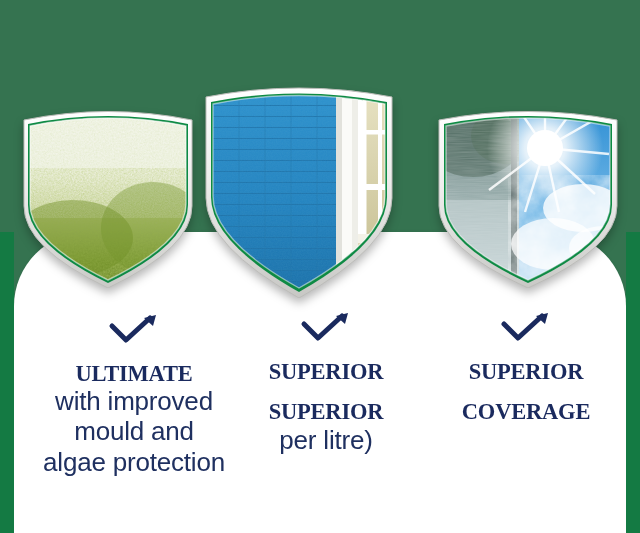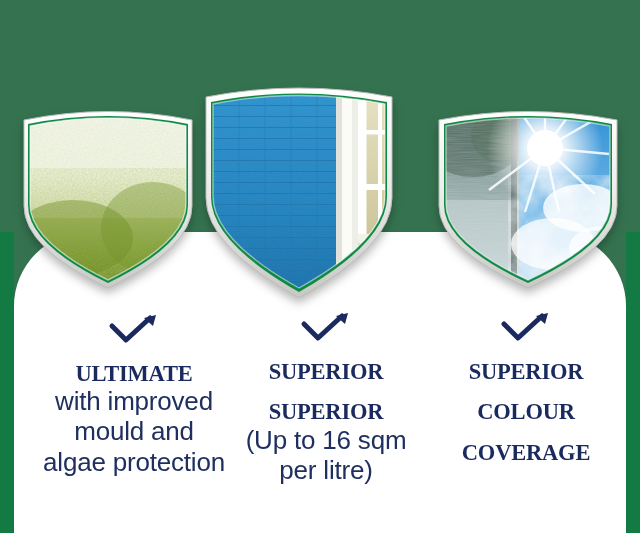--- a/index.html
+++ b/index.html
@@ -295,29 +295,27 @@
 
   <div class="col" style="left:228px; top:310px; width:196px;">
     <div class="arrow-wrap">
       <svg width="52" height="30" viewBox="0 0 52 30">
         <path d="M4 12 L18 26 L42 4" fill="none" stroke="#1a2a5e" stroke-width="5" stroke-linecap="round" stroke-linejoin="round"></path>
         <path d="M48 1 L36 4 L45 12 Z" fill="#1a2a5e"></path>
       </svg>
     </div>
     <div class="headline">SUPERIOR</div>
     <div class="headline">SUPERIOR</div>
-    <div class="subline">(Up to 16 sqm</div>
     <div class="subline">per litre)</div>
   </div>
 
   <div class="col" style="left:428px; top:310px; width:196px;">
     <div class="arrow-wrap">
       <svg width="52" height="30" viewBox="0 0 52 30">
         <path d="M4 12 L18 26 L42 4" fill="none" stroke="#1a2a5e" stroke-width="5" stroke-linecap="round" stroke-linejoin="round"></path>
         <path d="M48 1 L36 4 L45 12 Z" fill="#1a2a5e"></path>
       </svg>
     </div>
     <div class="headline">SUPERIOR</div>
-    <div class="headline">COLOUR</div>
     <div class="headline">COVERAGE</div>
   </div>
 
 </div>
 
 </body></html>

